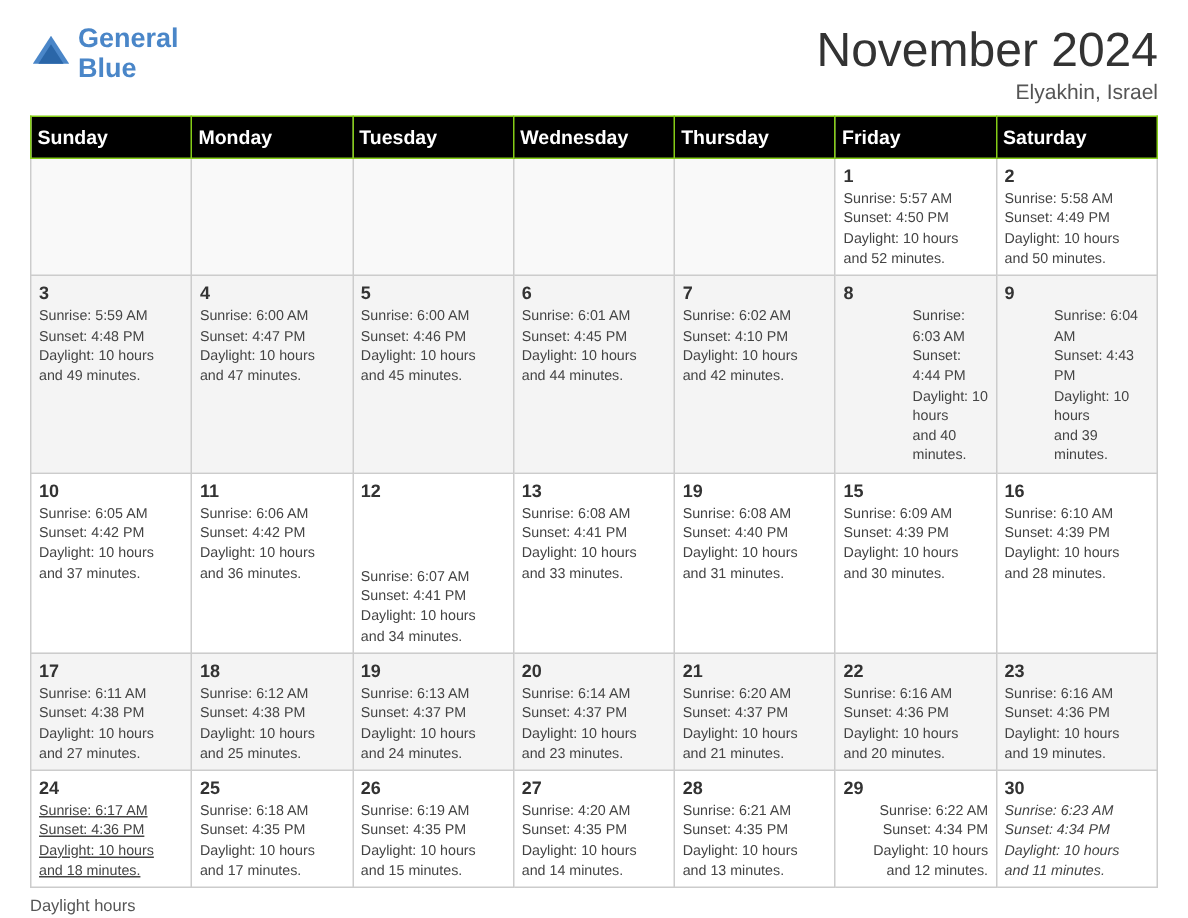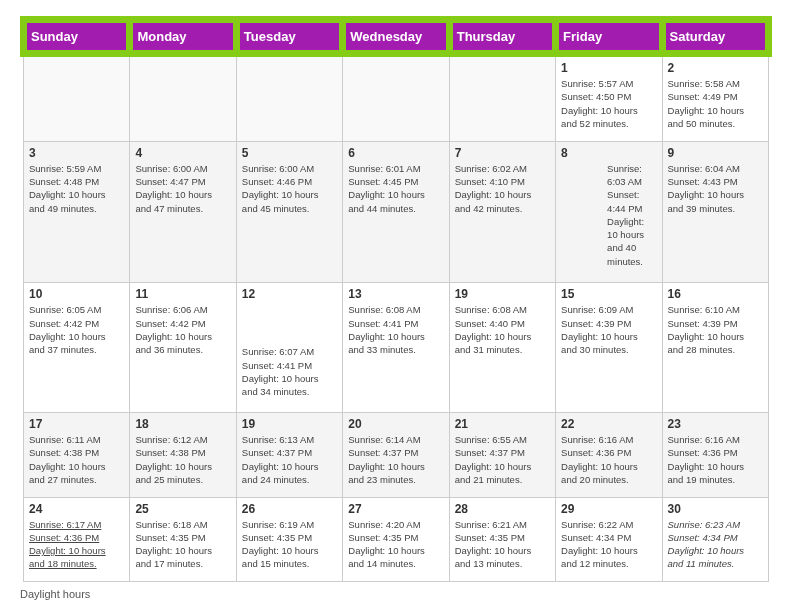--- a/index.html
+++ b/index.html
@@ -56,27 +56,27 @@
       margin-top: 2px;
     }
     .calendar {
       flex: 1;
       border: 1px solid #ccc;
       border-collapse: collapse;
       width: 100%;
       table-layout: fixed;
     }
     .calendar th {
-      background: #a21caf;
+      background: #000000;
       color: #fff;
       font-size: 13px;
       font-weight: bold;
       padding: 6px 4px;
       text-align: left;
-      border: 7px solid #84cc16;
+      border: 1px solid #84cc16;
     }
     .calendar td {
       vertical-align: top;
       border: 1px solid #ccc;
       padding: 4px 5px;
       font-size: 10px;
       color: #333;
       background: #fff;
       height: 78px;
     }
@@ -113,20 +113,36 @@
       background: #f2f2f2;
     }
     .calendar td.empty {
       background: #f9f9f9 !important;
     }
   </style>
 </head>
 <body>
 
 <div class="page">
+  <div class="header">
+    <div class="logo">
+      <svg class="logo-icon" viewBox="0 0 30 30">
+        <polygon points="15,2 28,22 2,22" fill="#4a86c8"></polygon>
+        <polygon points="15,8 24,22 6,22" fill="#2a66a8"></polygon>
+      </svg>
+      <div class="logo-text">
+        <div><span>General</span></div>
+        <div><span>Blue</span></div>
+      </div>
+    </div>
+    <div class="title-block">
+      <div class="month-title">November 2024</div>
+      <div class="subtitle">Elyakhin, Israel</div>
+    </div>
+  </div>
 
   <table class="calendar">
     <thead>
       <tr>
       <th>Sunday</th>
           <th>Monday</th>
           <th>Tuesday</th>
           <th>Wednesday</th>
           <th>Thursday</th>
           <th>Friday</th>
@@ -193,21 +209,21 @@
           </td>
           <td>
             <span class="day-number">8</span>
             <div class="day-info" style="white-space: pre-line; margin-left: 46px;">Sunrise: 6:03 AM
 Sunset: 4:44 PM
 Daylight: 10 hours
 and 40 minutes.</div>
           </td>
           <td>
             <span class="day-number">9</span>
-            <div class="day-info" style="white-space: pre-line;">Sunrise: 6:04 AM
+            <div class="day-info" style="white-space: pre-line; margin-left: 33px;">Sunrise: 6:04 AM
 Sunset: 4:43 PM
 Daylight: 10 hours
 and 39 minutes.</div>
           </td>
         </tr>
         <tr>
           <td>
             <span class="day-number">10</span>
             <div class="day-info" style="white-space: pre-line;">Sunrise: 6:05 AM
 Sunset: 4:42 PM
@@ -281,21 +297,21 @@
           </td>
           <td>
             <span class="day-number">20</span>
             <div class="day-info" style="white-space: pre-line;">Sunrise: 6:14 AM
 Sunset: 4:37 PM
 Daylight: 10 hours
 and 23 minutes.</div>
           </td>
           <td>
             <span class="day-number">21</span>
-            <div class="day-info" style="white-space: pre-line;">Sunrise: 6:55 AM
+            <div class="day-info" style="white-space: pre-line;">Sunrise: 6:20 AM
 Sunset: 4:37 PM
 Daylight: 10 hours
 and 21 minutes.</div>
           </td>
           <td>
             <span class="day-number">22</span>
             <div class="day-info" style="white-space: pre-line;">Sunrise: 6:16 AM
 Sunset: 4:36 PM
 Daylight: 10 hours
 and 20 minutes.</div>
@@ -339,21 +355,21 @@
           </td>
           <td>
             <span class="day-number">28</span>
             <div class="day-info" style="white-space: pre-line;">Sunrise: 6:21 AM
 Sunset: 4:35 PM
 Daylight: 10 hours
 and 13 minutes.</div>
           </td>
           <td>
             <span class="day-number">29</span>
-            <div class="day-info" style="white-space: pre-line;">Sunrise: 6:22 AM
+            <div class="day-info" style="white-space: pre-line; text-align: right;">Sunrise: 6:22 AM
 Sunset: 4:34 PM
 Daylight: 10 hours
 and 12 minutes.</div>
           </td>
           <td>
             <span class="day-number">30</span>
             <div class="day-info" style="white-space: pre-line; font-style: italic;">Sunrise: 6:23 AM
 Sunset: 4:34 PM
 Daylight: 10 hours
 and 11 minutes.</div>

